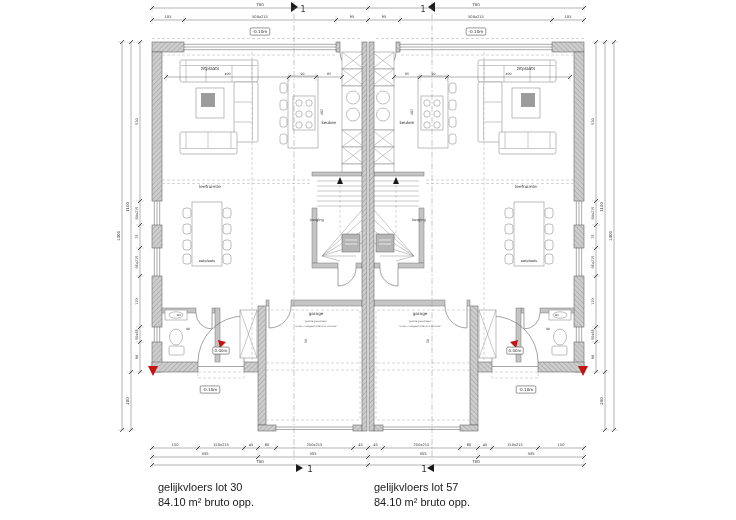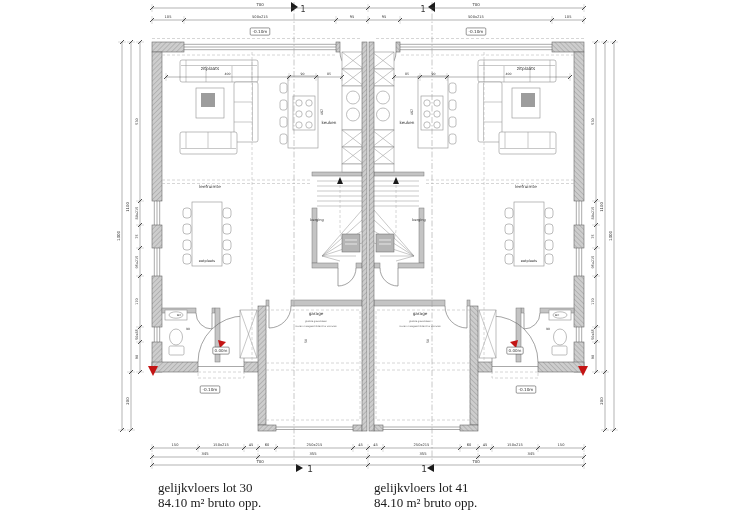--- a/index.html
+++ b/index.html
@@ -16,22 +16,22 @@
   .dash{stroke:#b4b4b4;stroke-width:.55;stroke-dasharray:3 2;fill:none;}
   .dashd{stroke:#9a9a9a;stroke-width:.55;stroke-dasharray:6 2 1.5 2;fill:none;}
   .door{stroke:#666;stroke-width:.6;fill:none;}
   .dl{stroke:#555;stroke-width:.45;}
   .de{stroke:#9a9a9a;stroke-width:.35;}
   .dt{stroke:#222;stroke-width:.8;}
   .dtx{fill:#333;}
   .lvlbox{fill:#fff;stroke:#444;stroke-width:.55;}
   .red{fill:#c41515;stroke:none;}
   .blk{fill:#1a1a1a;stroke:none;}
-  .caption{position:absolute;font-family:Liberation Serif, serif;
-           font-size:13px;line-height:15px;color:#1a1a1a;}
+  .caption{position:absolute;font-family:Liberation Sans, sans-serif;
+           font-size:11px;line-height:15px;color:#1a1a1a;}
 </style>
 </head>
 <body>
 
 <div id="stage">
 <svg id="plan" width="736" height="520" viewBox="0 0 736 520">
   <defs>
     <pattern id="hatch" patternUnits="userSpaceOnUse" width="3.5" height="3.5" patternTransform="rotate(45)">
       <rect width="3.5" height="3.5" fill="#cdcdcd"></rect>
       <line x1="0" y1="0" x2="0" y2="3.5" stroke="#9b9b9b" stroke-width="1"></line>
@@ -557,16 +557,16 @@
           <text x="424" y="472" text-anchor="middle" font-size="9" fill="#333">1</text>
         </g>
       </g>
 </svg>
 
 <div class="caption" style="left:158px;top:480px">
   <div>gelijkvloers lot 30</div>
   <div>84.10 m² bruto opp.</div>
 </div>
 <div class="caption" style="left:374px;top:480px">
-  <div>gelijkvloers lot 41</div>
+  <div>gelijkvloers lot 57</div>
   <div>84.10 m² bruto opp.</div>
 </div>
 </div>
 
 </body></html>

